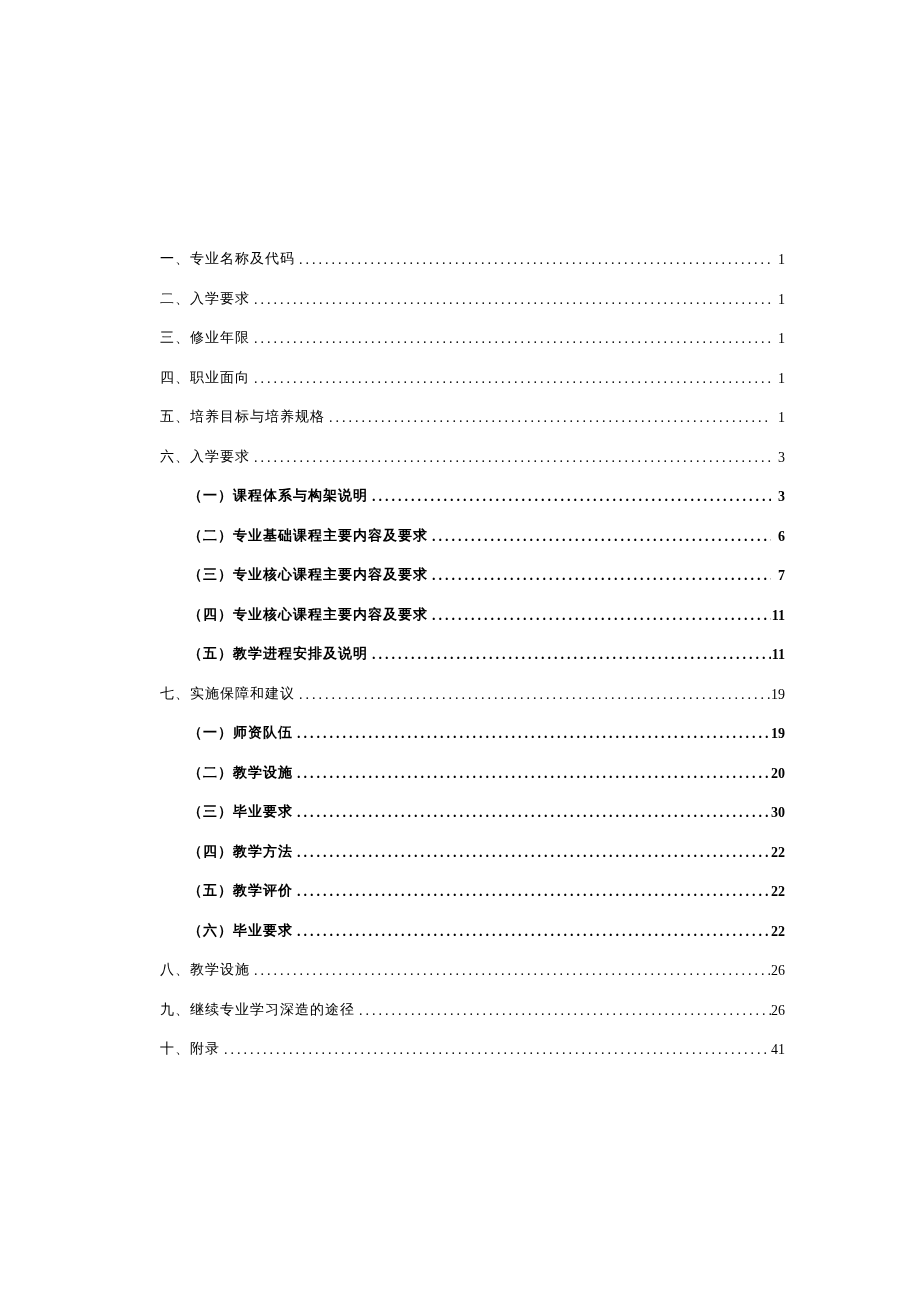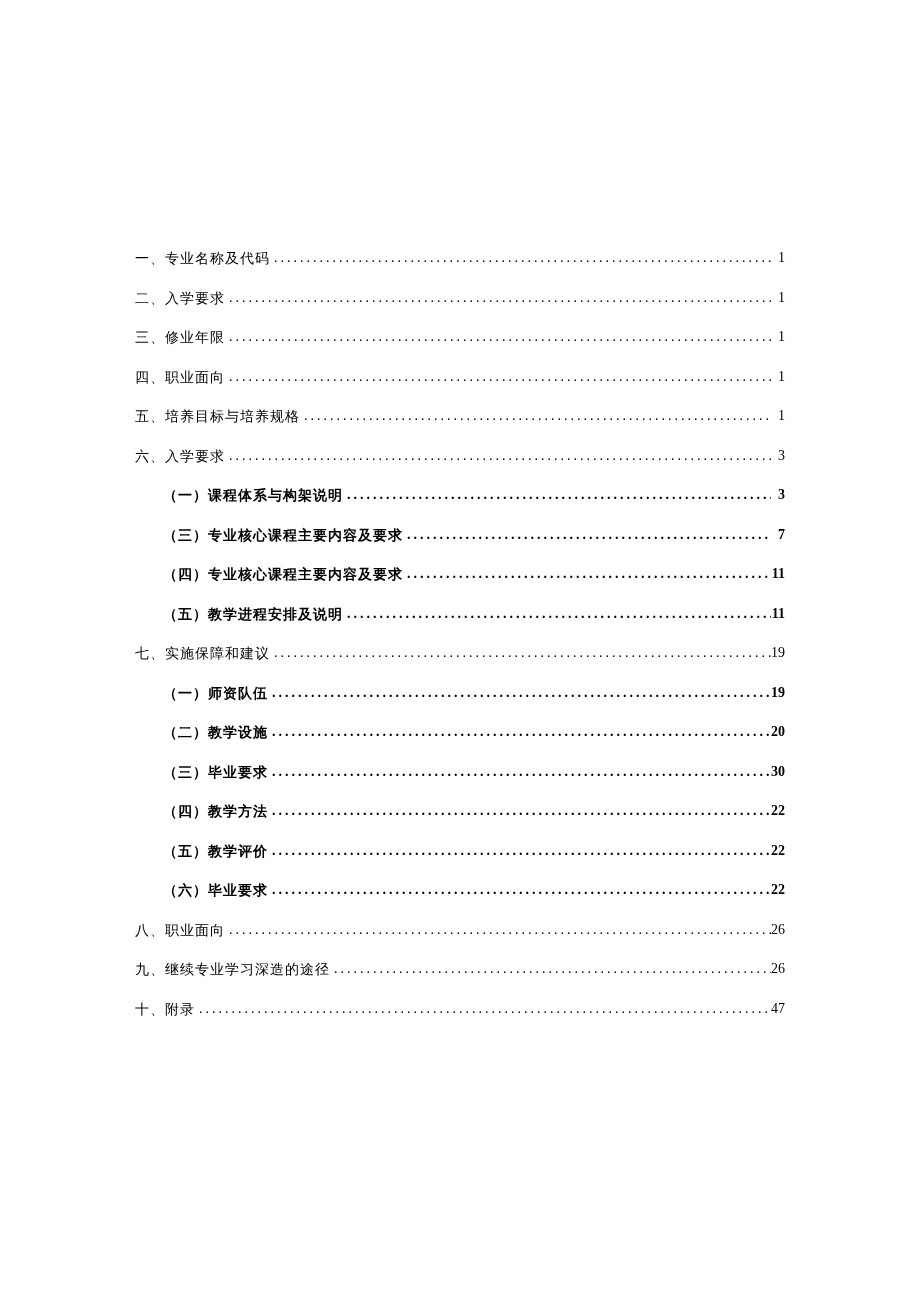--- a/index.html
+++ b/index.html
@@ -14,23 +14,24 @@
       font-family: "SimSun", "宋体", serif;
       font-size: 14px;
       color: #000000;
       position: relative;
     }
     .page {
       padding: 250px 135px 0 135px;
     }
     .toc-entry {
       display: flex;
-      align-items: flex-start;
+      align-items: flex-end;
       margin-bottom: 21.5px;
       white-space: nowrap;
+      margin-left: 25px;
     }
     .toc-entry.indent {
       padding-left: 28px;
       font-weight: bold;
     }
     .toc-label {
       flex-shrink: 0;
       letter-spacing: 1px;
     }
     .toc-dots {
@@ -85,20 +86,25 @@
       <span class="toc-label">六、入学要求</span>
       <span class="toc-dots"></span>
       <span class="toc-page">3</span>
     </div>
     <div class="toc-entry indent">
       <span class="toc-label">（一）课程体系与构架说明</span>
       <span class="toc-dots"></span>
       <span class="toc-page">3</span>
     </div>
     <div class="toc-entry indent">
+      <span class="toc-label">（二）专业基础课程主要内容及要求</span>
+      <span class="toc-dots"></span>
+      <span class="toc-page">6</span>
+    </div>
+    <div class="toc-entry indent">
       <span class="toc-label">（三）专业核心课程主要内容及要求</span>
       <span class="toc-dots"></span>
       <span class="toc-page">7</span>
     </div>
     <div class="toc-entry indent">
       <span class="toc-label">（四）专业核心课程主要内容及要求</span>
       <span class="toc-dots"></span>
       <span class="toc-page">11</span>
     </div>
     <div class="toc-entry indent">
@@ -135,28 +141,28 @@
       <span class="toc-label">（五）教学评价</span>
       <span class="toc-dots"></span>
       <span class="toc-page">22</span>
     </div>
     <div class="toc-entry indent">
       <span class="toc-label">（六）毕业要求</span>
       <span class="toc-dots"></span>
       <span class="toc-page">22</span>
     </div>
     <div class="toc-entry">
-      <span class="toc-label">八、职业面向</span>
+      <span class="toc-label">八、教学设施</span>
       <span class="toc-dots"></span>
       <span class="toc-page">26</span>
     </div>
     <div class="toc-entry">
       <span class="toc-label">九、继续专业学习深造的途径</span>
       <span class="toc-dots"></span>
       <span class="toc-page">26</span>
     </div>
     <div class="toc-entry">
       <span class="toc-label">十、附录</span>
       <span class="toc-dots"></span>
-      <span class="toc-page">47</span>
+      <span class="toc-page">41</span>
     </div>
   </div>
 </div>
 
 </body></html>

